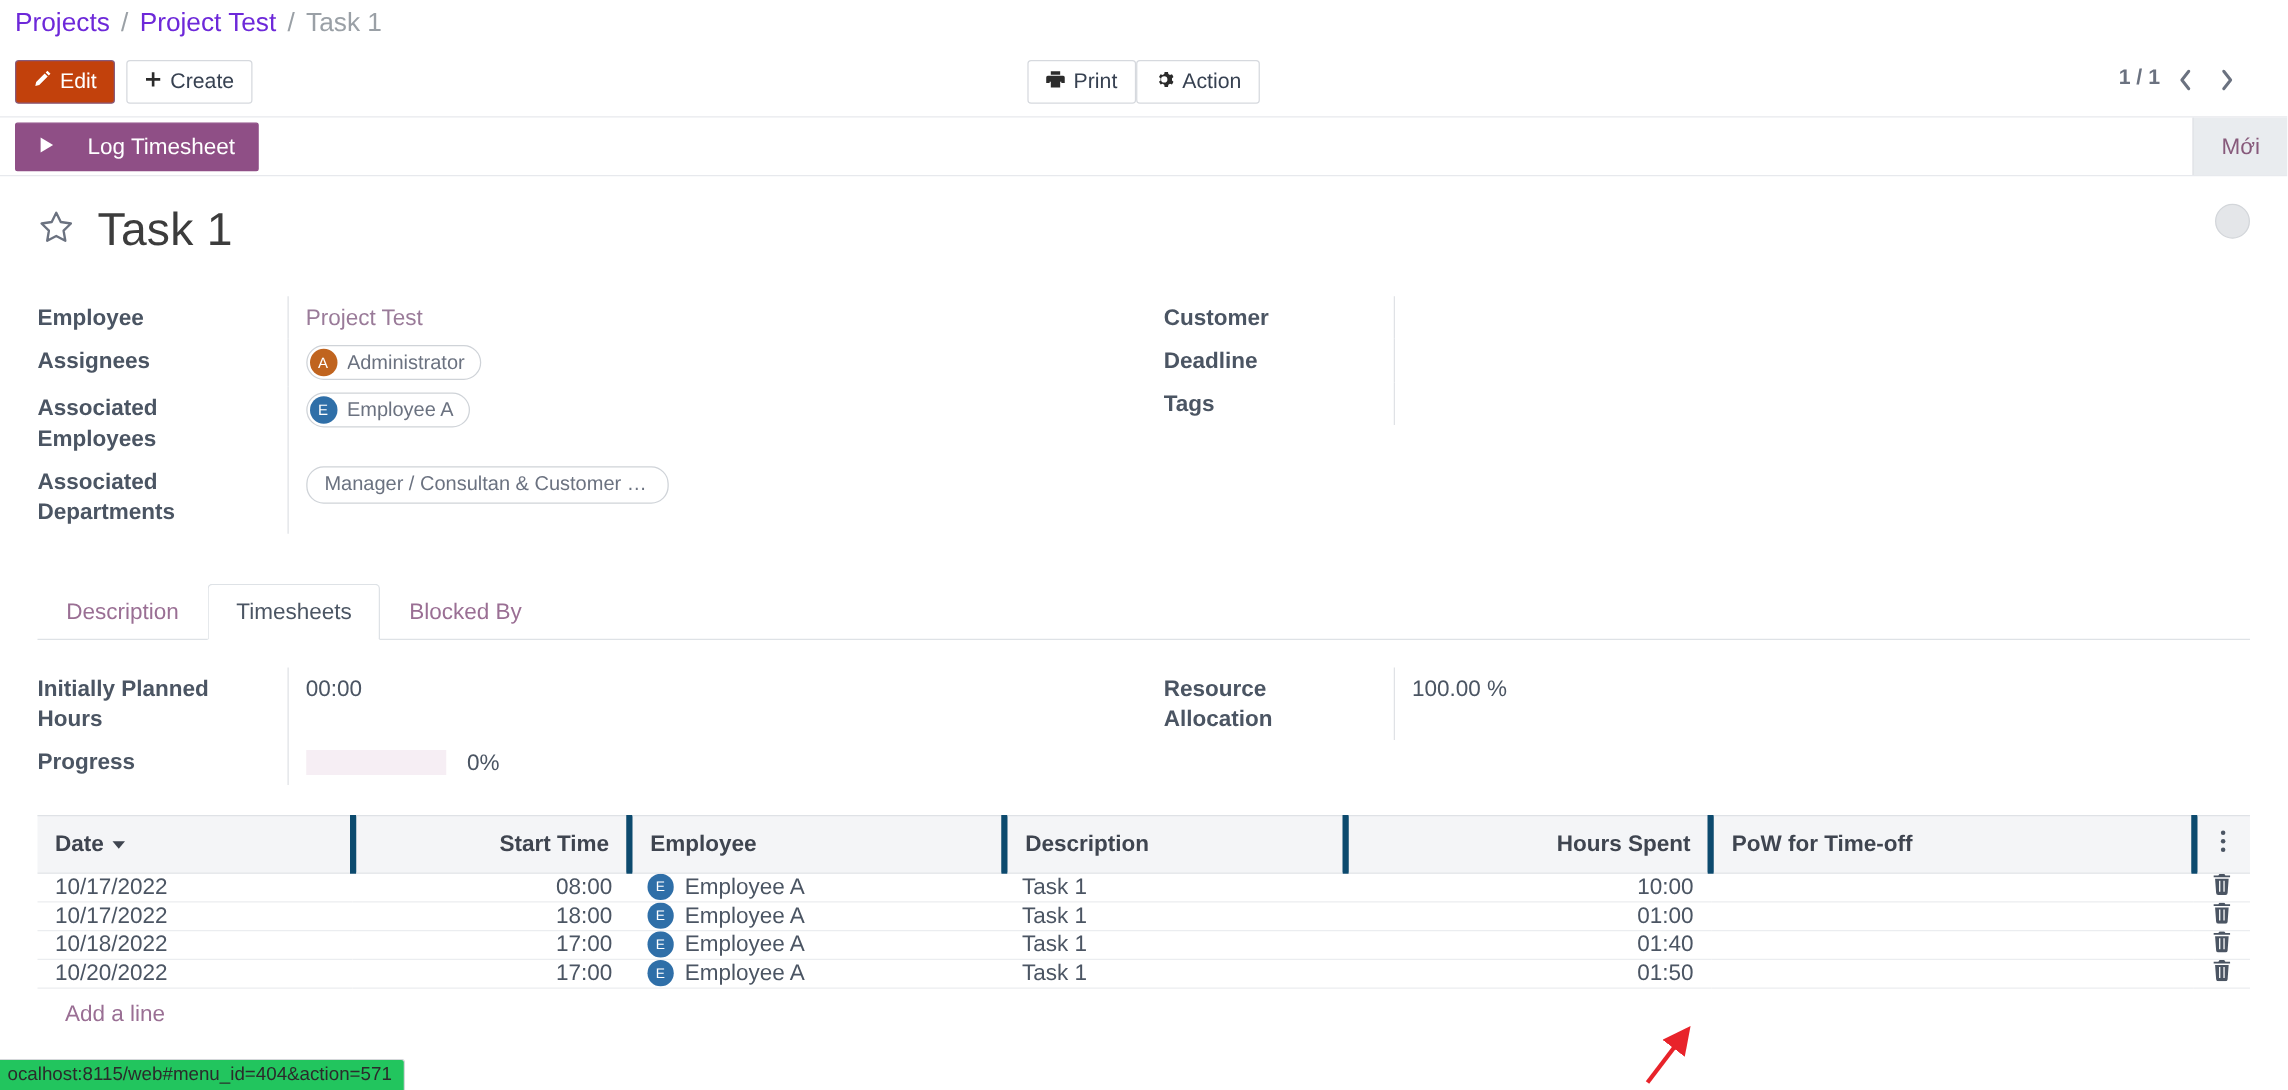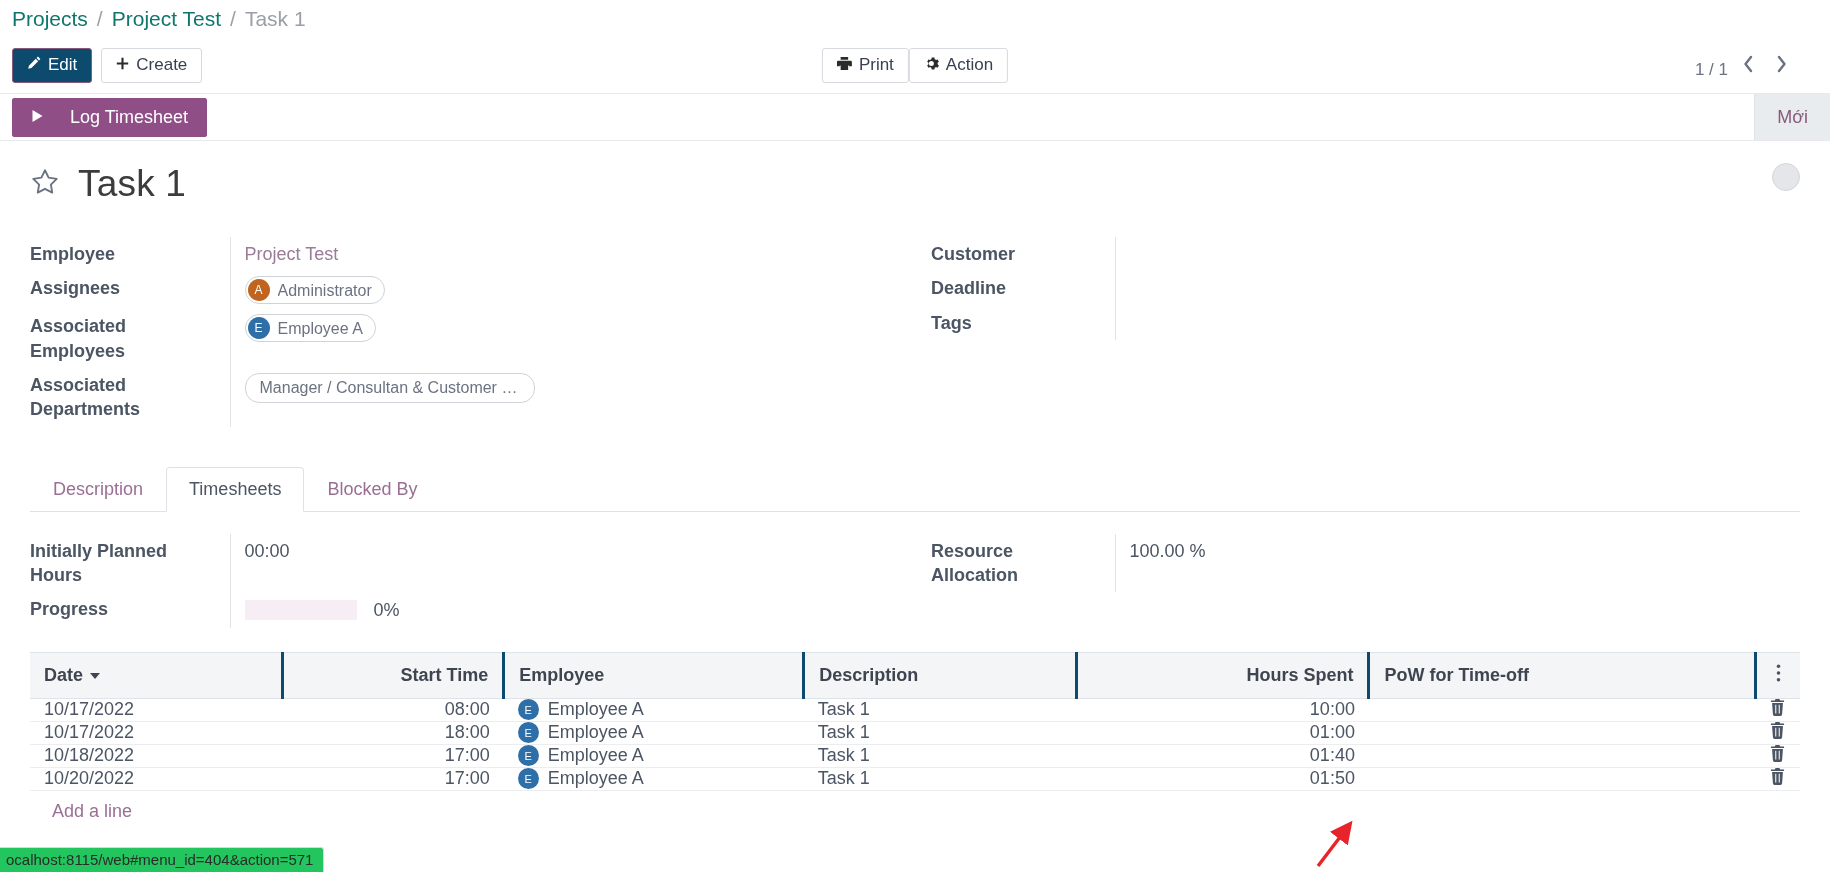--- a/index.html
+++ b/index.html
@@ -13,21 +13,21 @@
   }
   .app { position: relative; width: 1830px; height: 872px; background: #fff; }
 
   
   .breadcrumb {
     height: 38px;
     display: flex; align-items: center;
     padding-left: 12px;
     font-size: 21px;
   }
-  .bc-link { color: #0f766e; cursor: pointer; text-align: center; }
+  .bc-link { color: #6d28d9; cursor: pointer; text-align: center; }
   .bc-sep { color: #9aa0a6; margin: 0 9px; font-weight: 300; }
   .bc-current { color: #9aa0a6; }
 
   
   .cp {
     position: relative;
     height: 56px;
     display: flex; align-items: center;
     padding: 0 12px;
     border-bottom: 1px solid #e7e9ed;
@@ -39,31 +39,32 @@
     background: #fff;
     color: #374151;
     border-radius: 3px;
     padding: 7px 14px;
     cursor: pointer;
     display: inline-flex; align-items: center; gap: 7px;
     line-height: 1.1;
     white-space: nowrap;
   }
   .btn-primary {
-    background: #0c4a6e; border-color: #875a7b; color: #fff;
+    background: #c2410c; border-color: #875a7b; color: #fff;
   }
   .btn-edit { margin-right: 9px; }
   .cp-center {
     position: absolute; left: 50%; transform: translateX(-50%);
     display: flex; align-items: center; 
   }
   .cp-right {
     margin-left: auto;
-    display: flex; align-items: flex-end; gap: 6px;
+    display: flex; align-items: flex-start; gap: 6px;
     padding-right: 22px;
+    font-weight: bold;
   }
   .pager-count { font-size: 17px; color: #6b7280; }
   .pager-btn {
     background: none; border: none; cursor: pointer;
     color: #6b7280; font-size: 22px; line-height: 1;
     padding: 2px 6px;
   }
   .icon-svg { display: inline-block; vertical-align: middle; }
 
   
@@ -177,21 +178,21 @@
   .progress-fill { height: 100%; background: #875a7b; }
   .pct { font-size: 18px; color: #4b5563; vertical-align: middle; }
 
   
   .list-wrap { margin-top: 24px; padding: 0 8px; }
   table.o-list { width: 100%; border-collapse: collapse; font-size: 18px; table-layout: fixed; }
   table.o-list thead th {
     background: #f4f5f7;
     border-top: 1px solid #dfe2e6;
     border-bottom: 1px solid #dfe2e6;
-    border-right: 3px solid #0c4a6e;
+    border-right: 5px solid #0c4a6e;
     color: #3f4550;
     font-weight: 700;
     padding: 11px 14px;
     text-align: left;
     white-space: nowrap;
   }
   table.o-list thead th.num { text-align: right; }
   table.o-list thead th.opt { width: 44px; text-align: center; border-right: none; }
   table.o-list tbody td {
     border-bottom: 1px solid #ebedf0;

